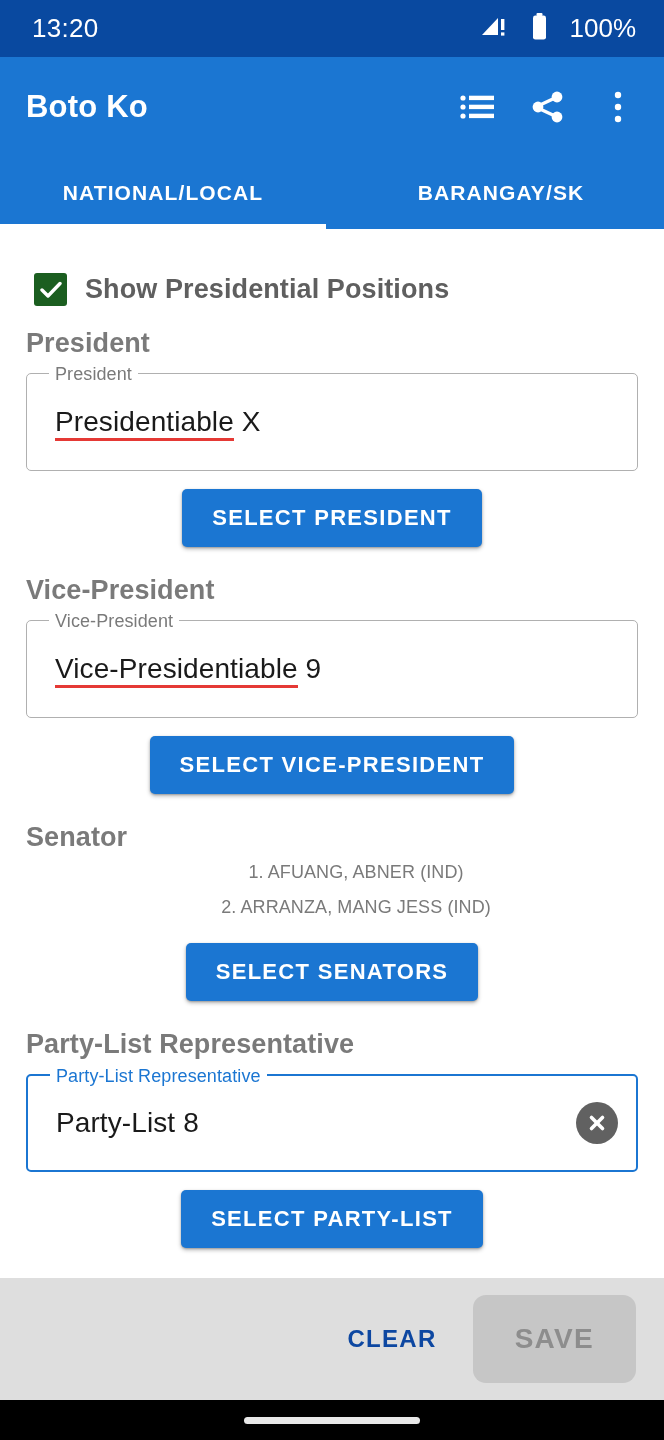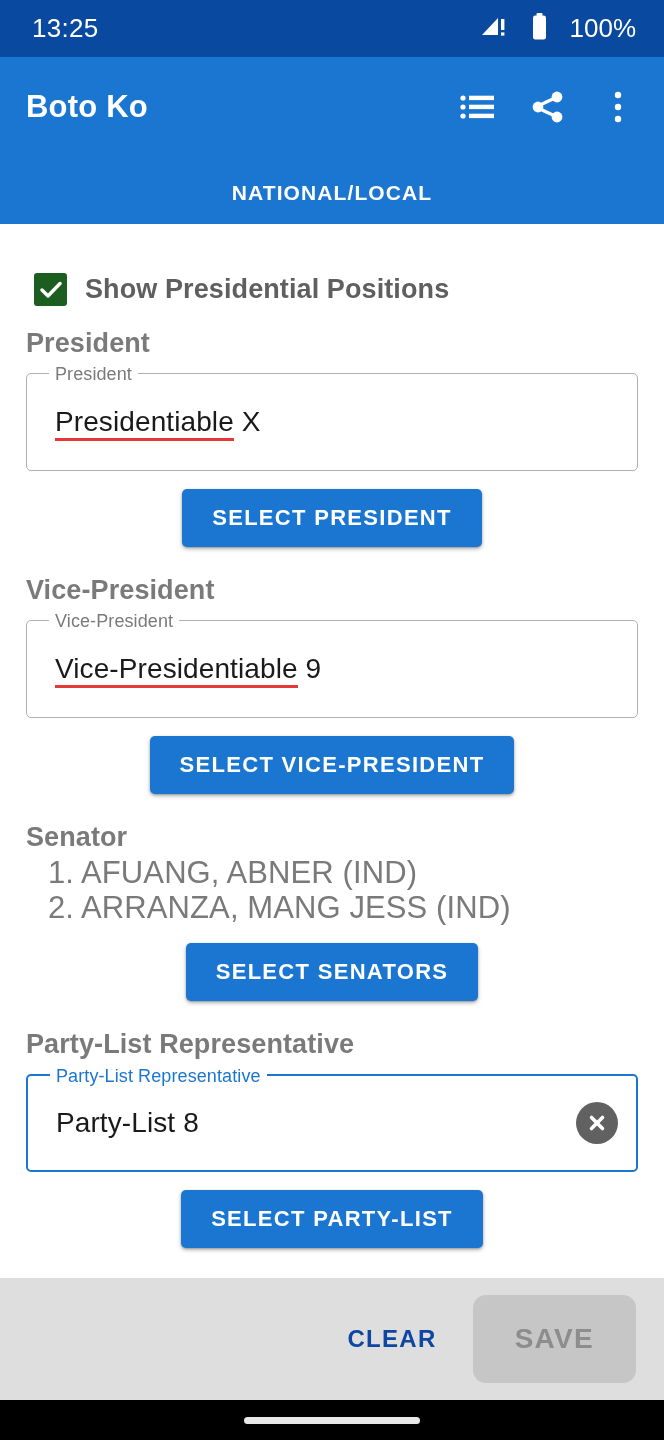--- a/index.html
+++ b/index.html
@@ -221,24 +221,25 @@
     padding: 16px 30px;
     box-shadow: 0 2px 4px rgba(0,0,0,0.28), 0 1px 2px rgba(0,0,0,0.2);
     cursor: pointer;
   }
 
   
   .senator-list {
     padding: 2px 0 0 48px;
   }
   .senator-item {
-    font-size: 31px;
+    font-size: 18px;
     color: #7a7a7a;
     letter-spacing: 0.1px;
     line-height: 35px;
+    text-align: center;
   }
   .spacer-22 { height: 22px; }
   .spacer-28 { height: 28px; }
 
   
   .bottom-bar {
     position: absolute;
     top: 1278px; left: 0;
     width: 664px; height: 122px;
     background: #dedede;
@@ -287,21 +288,21 @@
     background: #e8e8e8;
     border-radius: 4px;
   }
 </style>
 </head>
 <body>
 
 <div id="app">
 
   <div class="status-bar">
-    <div class="status-clock">13:25</div>
+    <div class="status-clock">13:20</div>
     <div class="status-right">
       <span>
         <svg width="28" height="26" viewBox="0 0 28 26">
           <path d="M1 21 L17 4 L17 21 Z" fill="#ffffff"></path>
           <rect x="20" y="5" width="3.4" height="11" fill="#ffffff"></rect>
           <rect x="20" y="18.4" width="3.4" height="3.2" fill="#ffffff"></rect>
         </svg>
       </span>
       <span>
         <svg width="17" height="28" viewBox="0 0 17 28">
@@ -342,20 +343,23 @@
           <circle cx="5" cy="29" r="3.2" fill="#ffffff"></circle>
         </svg>
       </div>
     </div>
   </div>
 
   <div class="tab-bar">
     <div class="tab active">
       <span>NATIONAL/LOCAL</span>
     </div>
+    <div class="tab">
+      <span>BARANGAY/SK</span>
+    </div>
   </div>
   <div class="tab-shadow"></div>
 
   <div class="content">
 
     <div class="checkbox-row">
       <div class="checkbox">
         <svg width="22" height="18" viewBox="0 0 22 18">
           <polyline points="2,9 8,15 20,2.5" fill="none" stroke="#ffffff" stroke-width="3.4" stroke-linecap="round" stroke-linejoin="round"></polyline>
         </svg>

